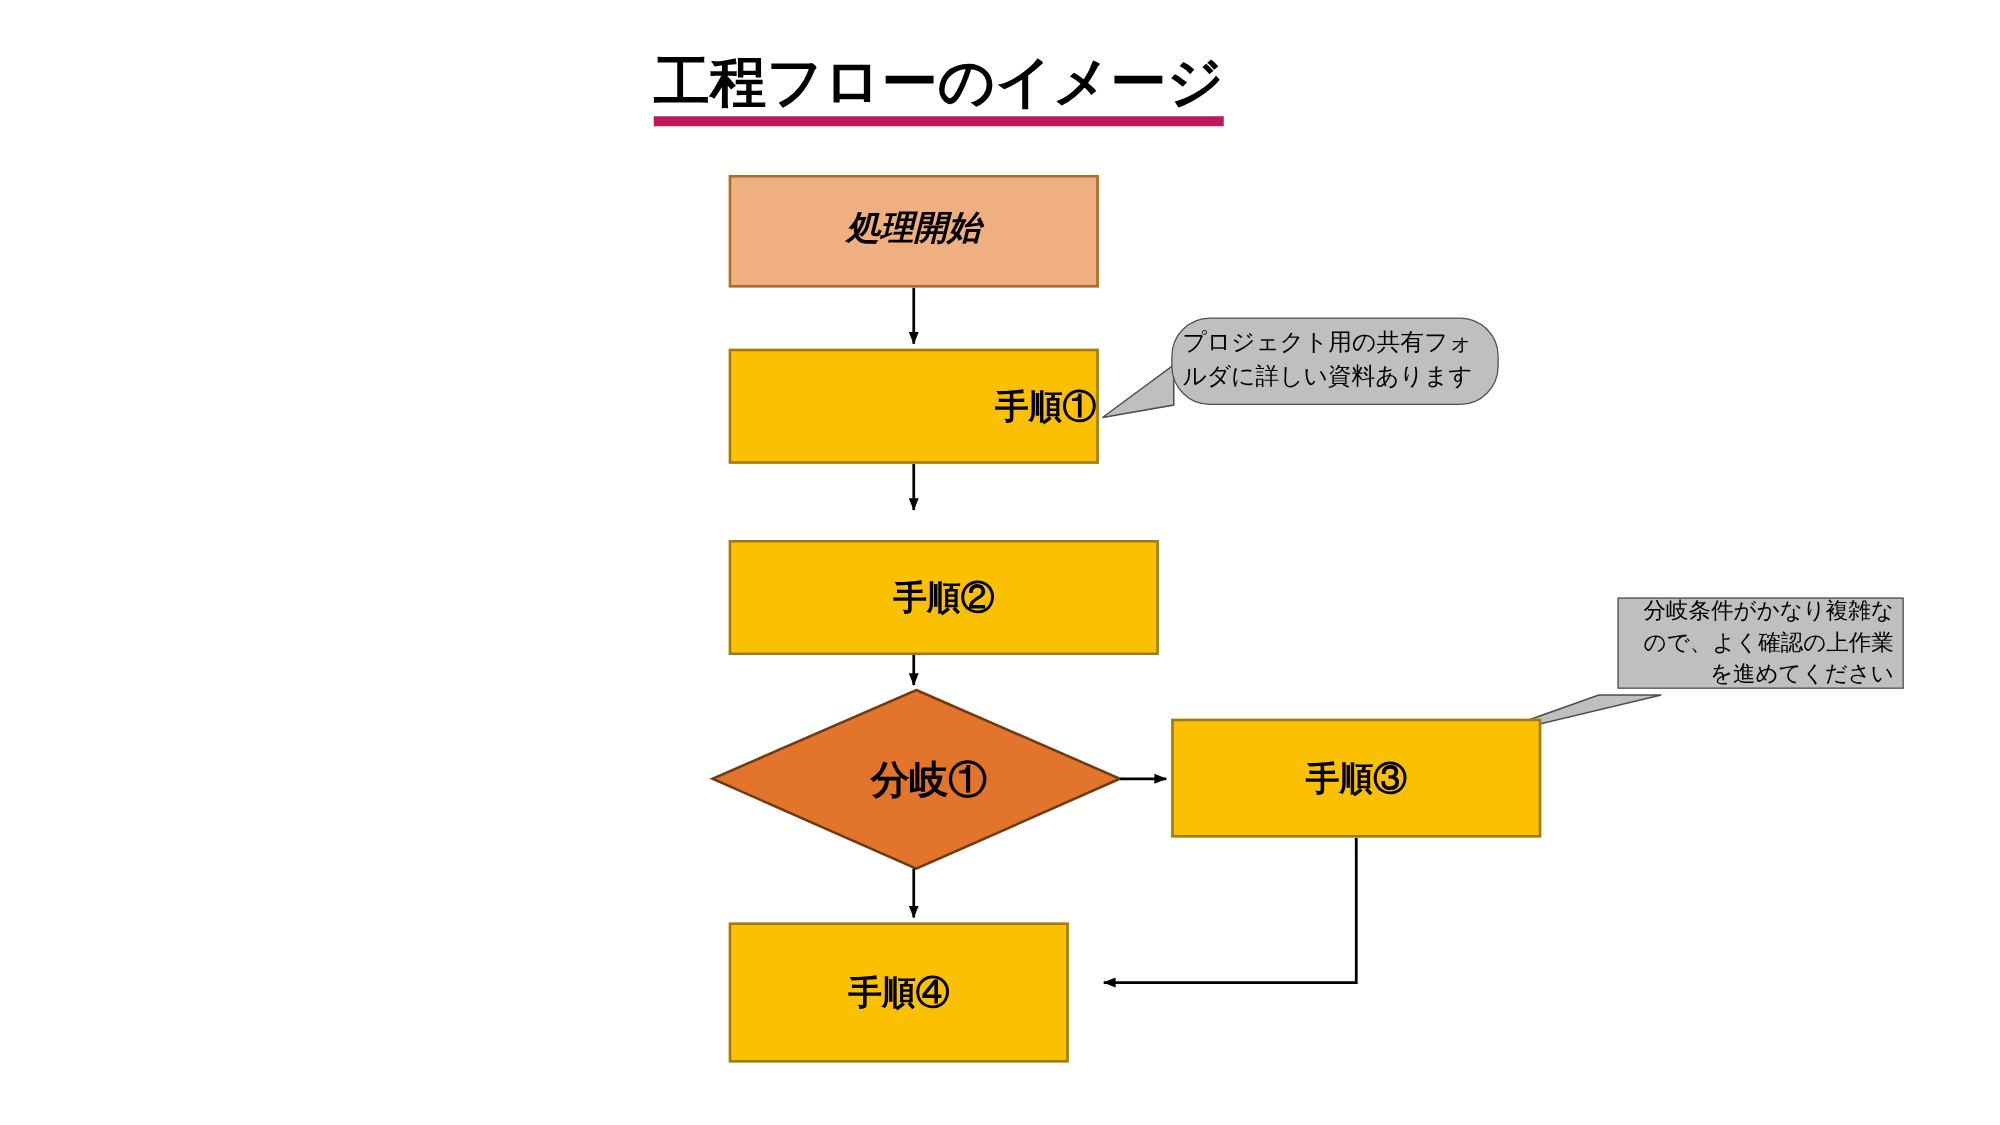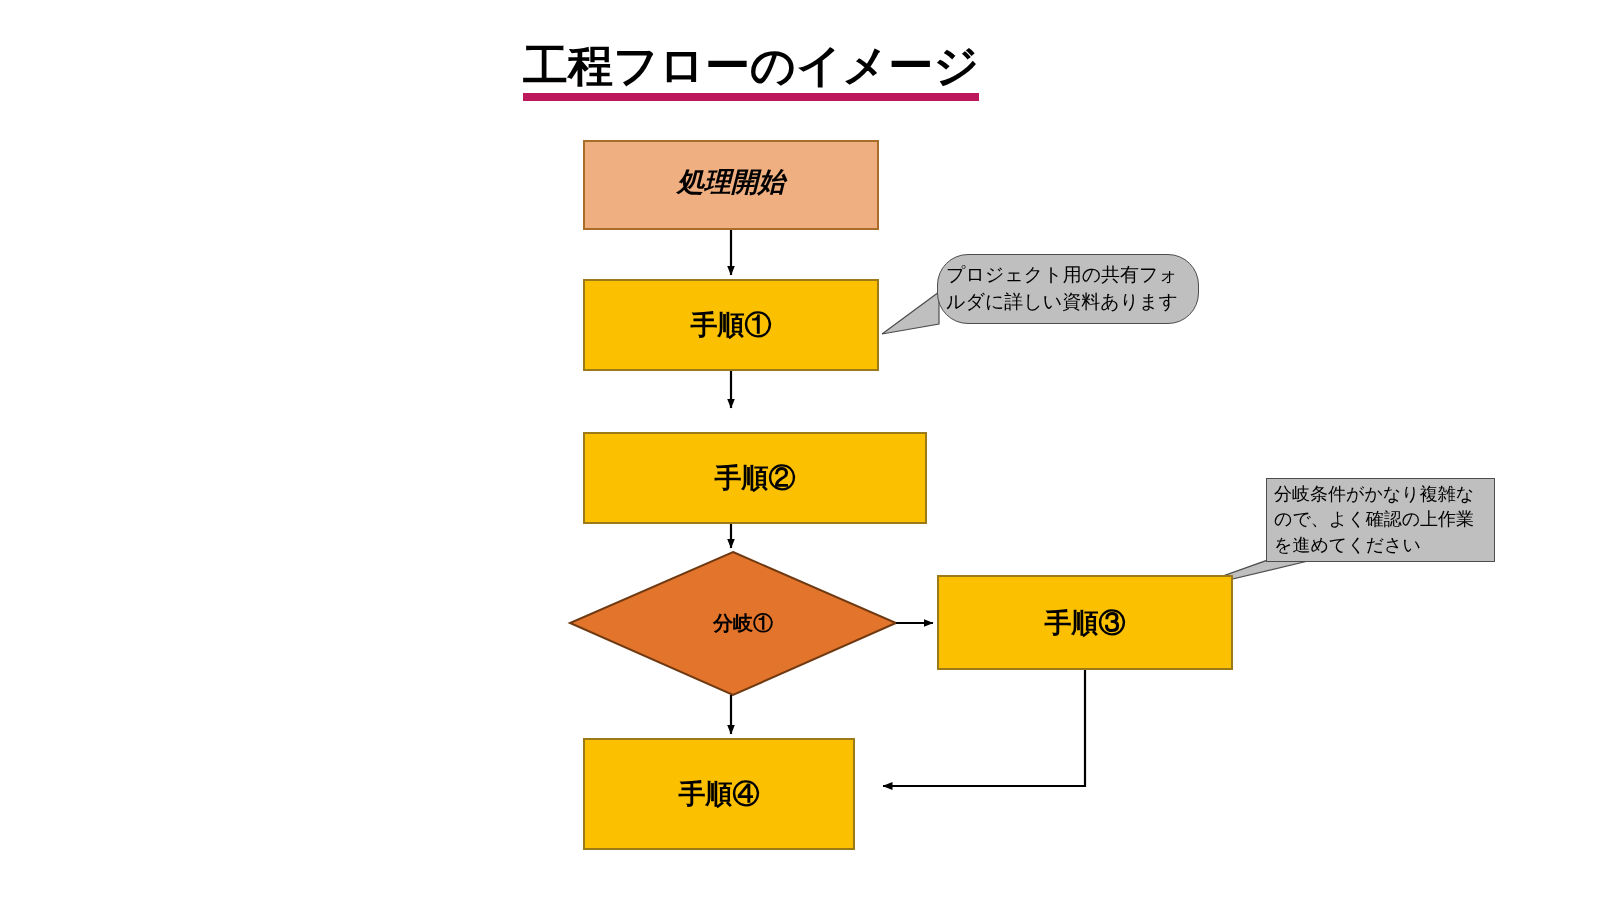--- a/index.html
+++ b/index.html
@@ -63,33 +63,33 @@
     padding-top: 22px;
     font-style: italic;
   }
 
   .node-step {
     background: #FBC000;
     border: 2px solid #9C7A18;
     font-size: 27px;
   }
 
-  .node-step1 { left: 583px; top: 279px;  width: 296px; height: 92px; }
+  .node-step1 { left: 583px; top: 279px;  width: 296px; height: 92px; justify-content: flex-end; }
   .node-step2 { left: 583px; top: 432px;  width: 344px; height: 92px; text-align: center; }
   .node-step3 { left: 937px; top: 575px;  width: 296px; height: 95px; }
   .node-step4 { left: 583px; top: 738px;  width: 272px; height: 112px; }
 
   .node-decision {
     left: 570px;
     top: 552px;
     width: 326px;
     height: 143px;
     background: transparent;
     border: none;
-    font-size: 20px;
+    font-size: 31px;
   }
   .node-decision .diamond-label {
     position: relative;
     z-index: 2;
     transform: translateX(10px);
   }
 
   
   .callout {
     position: absolute;
@@ -111,26 +111,26 @@
     left: 937px;
     top: 254px;
     width: 262px;
     height: 70px;
     padding: 4px 8px;
     text-align: left;
     border-radius: 31px;
   }
 
   .callout-2 {
-    left: 1266px;
+    left: 1294px;
     top: 478px;
     width: 229px;
-    height: 84px;
+    height: 73px;
     padding: 4px 7px;
-    text-align: left;
+    text-align: right;
     font-size: 18px;
   }
 </style>
 </head>
 <body>
 
 <svg id="canvas" viewBox="0 0 1600 900" xmlns="http://www.w3.org/2000/svg">
 
   <defs>
     <marker id="arrowhead" markerWidth="10" markerHeight="8" refX="9.5" refY="4" orient="auto" markerUnits="userSpaceOnUse">

